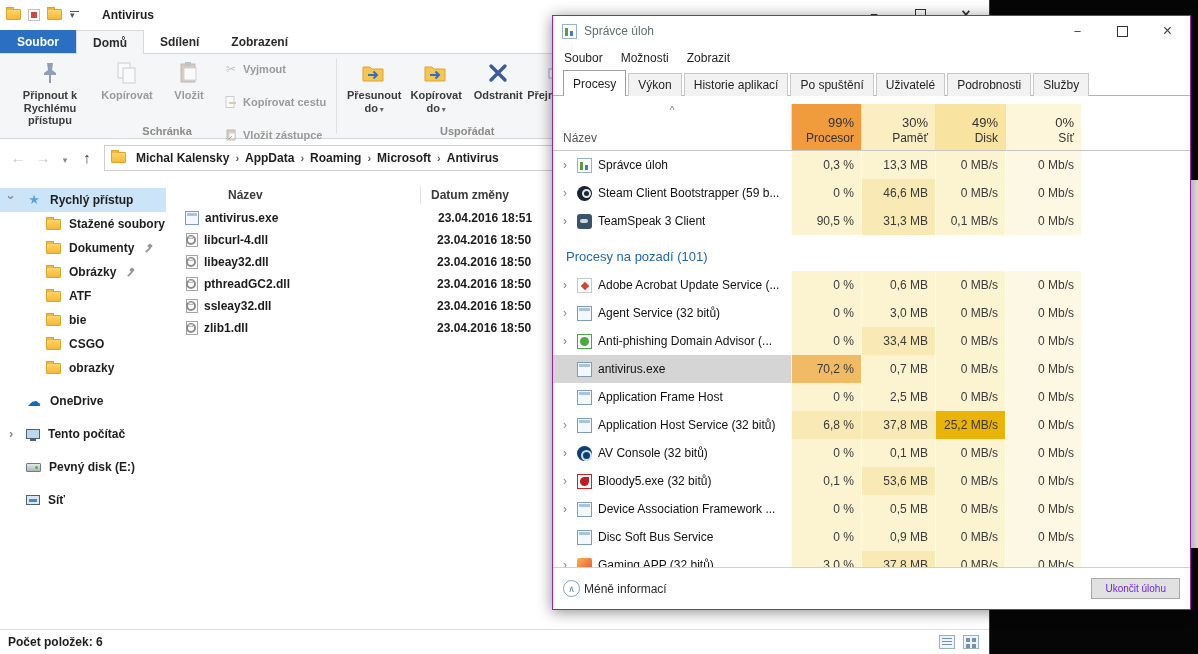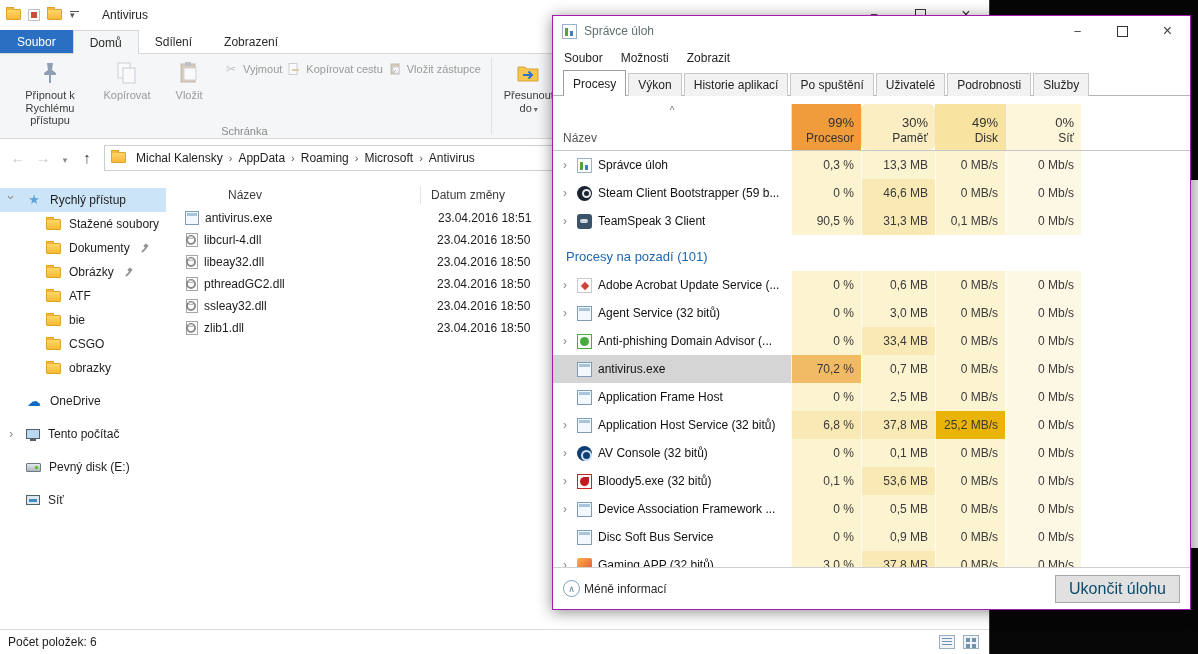--- a/index.html
+++ b/index.html
@@ -5,21 +5,21 @@
   * { box-sizing: border-box; margin:0; padding:0; }
   html,body { width:1198px; height:654px; }
   body {
     position:relative; background:#060606; overflow:hidden;
     font-family:"Liberation Sans","DejaVu Sans",sans-serif; font-size:12px; color:#222;
   }
   .win { position:absolute; }
 
   
   #explorer { left:0; top:0; width:990px; height:654px; background:#fff; z-index:1;
-    display:flex; flex-direction:column; border-right:1px solid #3a3a3a; }
+    display:flex; flex-direction:column; border-right:1px solid #3a3a3a;font-weight:bold; }
 
   .ex-titlebar { height:29px; display:flex; align-items:center; padding-left:6px; gap:7px; background:#fff; }
   .folder-sm { width:15px; height:11px; background:linear-gradient(#ffd766,#f7b83a); border:1px solid #dfa32a; border-radius:1px; position:relative; }
   .folder-sm::before { content:""; position:absolute; top:-3px; left:-1px; width:6px; height:2px; background:#f3b63e; border:1px solid #dfa32a; border-bottom:none; }
   .qat-red { width:12px; height:12px; background:#fff; border:1px solid #c2c2c2; position:relative; }
   .qat-red::before { content:""; position:absolute; left:2px; top:2px; width:6px; height:6px; background:#c94f3a; }
   .qat-caret { width:12px; height:12px; position:relative; }
   .qat-caret::before { content:""; position:absolute; left:1px; top:2px; width:9px; height:1px; background:#555; }
   .qat-caret::after { content:"\25BE"; position:absolute; left:1px; top:1px; font-size:9px; color:#555; }
   .ex-title { font-size:12px; color:#1f1f1f; margin-left:14px; }
@@ -37,21 +37,21 @@
   .ex-ribbon { height:86px; background:#f5f6f7; border-top:1px solid #d8d8d8; border-bottom:1px solid #d8d8d8; display:flex; position:relative; }
   .rb-group { position:relative; height:100%; padding:3px 4px 14px; }
   .rb-row { display:flex; align-items:flex-start; height:100%; }
   .rb-group-label { position:absolute; bottom:1px; left:0; right:0; text-align:center; font-size:11px; color:#8a8a8a; }
   .rb-sep { width:1px; background:#e0e0e0; margin:4px 2px; }
   .rb-big { display:flex; flex-direction:column; align-items:center; padding:3px 5px; width:62px; text-align:center; font-size:11px; color:#3b3b3b; line-height:1.15; }
   .rb-big.wide { width:92px; }
   .rb-big .rb-icon { width:26px; height:26px; margin-bottom:3px; }
   .rb-big.dis { color:#9a9a9a; }
   .rb-big.dis .rb-icon, .rb-small.dis .ri { opacity:.55; filter:grayscale(40%); }
-  .rb-smallcol { display:flex; flex-direction:row; gap:5px; padding:5px 4px 0; }
+  .rb-smallcol { display:flex; flex-direction:column; gap:19px; padding:5px 4px 0; }
   .rb-small { display:flex; align-items:center; gap:5px; font-size:11px; color:#9a9a9a; white-space:nowrap; }
   .ri { width:14px; height:14px; display:inline-flex; align-items:center; justify-content:center; }
   .scissors::before { content:"\2702"; font-size:12px; color:#8c98a6; }
   .dd::before { content:"\25BE"; font-size:8px; color:#666; margin-left:2px; }
 
   .ex-nav { height:37px; display:flex; align-items:center; padding:0 10px; gap:9px; background:#fff; }
   .nav-ico { font-size:15px; color:#c7c7c7; width:16px; text-align:center; }
   .nav-back::before { content:"\2190"; }
   .nav-fwd::before { content:"\2192"; }
   .nav-caret { width:10px; }
@@ -126,41 +126,41 @@
   .tm-body { flex:1; position:relative; overflow:hidden; }
   .tm-header { position:absolute; top:8px; left:0; right:0; height:47px; display:flex; border-bottom:1px solid #c6c6c6; }
   .h-name { width:238px; position:relative; }
   .sort-caret { position:absolute; top:1px; left:0; right:0; text-align:center; color:#777; font-size:10px; }
   .sort-caret::before { content:"^"; }
   .h-name-label { position:absolute; bottom:5px; left:10px; color:#555; font-size:12px; }
   .h-cell { display:flex; flex-direction:column; align-items:flex-end; justify-content:flex-end; padding:3px 7px 5px; border-left:1px solid #e8e0c8; }
   .h-pct { font-size:13px; color:#333; }
   .h-lab { font-size:12px; color:#333; margin-top:1px; }
   .w-cpu { width:70px; } .w-mem { width:74px; } .w-disk { width:70px; } .w-net { width:76px; }
-  .hc-cpu { background:#f09c3d; } .hc-mem { background:#fbeec2;border-radius:6px; } .hc-disk { background:#f8e3a0; } .hc-net { background:#fdf6da; }
+  .hc-cpu { background:#f09c3d; } .hc-mem { background:#fbeec2; } .hc-disk { background:#f8e3a0; } .hc-net { background:#fdf6da; }
   .h-fillx { flex:1; }
   .tm-rows { position:absolute; top:55px; bottom:0; left:0; right:0; overflow:hidden; }
   .p-row { height:28px; display:flex; align-items:stretch; }
   .p-name { width:238px; display:flex; align-items:center; gap:6px; padding-left:6px; overflow:hidden; }
   .p-row.selected .p-name { background:#d5d5d5; }
   .p-chev { width:12px; text-align:center; color:#888; flex:none; }
   .p-chev::before { content:"\203A"; font-size:12px; }
   .p-chev.empty::before { content:""; }
   .p-label { font-size:12px; color:#111; white-space:nowrap; overflow:hidden; }
   .p-cell { display:flex; align-items:center; justify-content:flex-end; padding-right:7px; font-size:12px; color:#3a3a3a; border-left:1px solid rgba(255,255,255,.75); }
   .p-cell:nth-of-type(2) { width:70px; } .p-cell:nth-of-type(3) { width:74px; }
   .p-cell:nth-of-type(4) { width:70px; } .p-cell:nth-of-type(5) { width:76px; }
   .p-fill { flex:1; background:#fff; }
   .p-section { height:36px; display:flex; align-items:flex-end; padding:0 0 7px 13px; font-size:13px; color:#1f66b0; background:#fff; }
   .heat0 { background:#fdf8e3; } .heat1 { background:#fcf3d1; } .heat2 { background:#f9e9b5; } .heat4 { background:#f1ba64; } .heat5 { background:#eab308; }
   .tm-footer { height:42px; border-top:1px solid #d0d0d0; display:flex; align-items:center; padding:0 10px; background:#fff; }
   .less-info { display:flex; align-items:center; gap:4px; font-size:12px; color:#2b2b2b; }
   .circle-chevron { width:17px; height:17px; border:1px solid #7fa0b8; border-radius:50%; color:#577d99; display:flex; align-items:center; justify-content:center; }
   .circle-chevron::before { content:"\2227"; font-size:9px; }
-  .end-task-btn { margin-left:auto; background:#e1e1e1; border:1px solid #a9a9a9; font-size:16px; color:#0c4a6e; padding:4px 13px; font-family:inherit; }
+  .end-task-btn { margin-left:auto; background:#e1e1e1; border:1px solid #a9a9a9; font-size:10px; color:#6d28d9; padding:4px 13px; font-family:inherit; }
 
   
   .pi { width:15px; height:15px; position:relative; flex:none; }
   .pi-generic { border:1px solid #7f9bb5; background:#f2f8fd; }
   .pi-generic::before { content:""; position:absolute; left:1px; top:1px; right:1px; height:3px; background:#a8c4dd; }
   .pi-taskmgr { border:1px solid #9ab2c8; background:#fff; }
   .pi-taskmgr::before { content:""; position:absolute; left:2px; bottom:2px; width:3px; height:8px; background:#58a03a; }
   .pi-taskmgr::after { content:""; position:absolute; left:7px; bottom:2px; width:3px; height:5px; background:#3f7ec2; }
   .pi-steam { border-radius:50%; background:#1a2332; }
   .pi-steam::before { content:""; position:absolute; left:5px; top:3px; width:5px; height:5px; border:2px solid #e8e8e8; border-radius:50%; }

